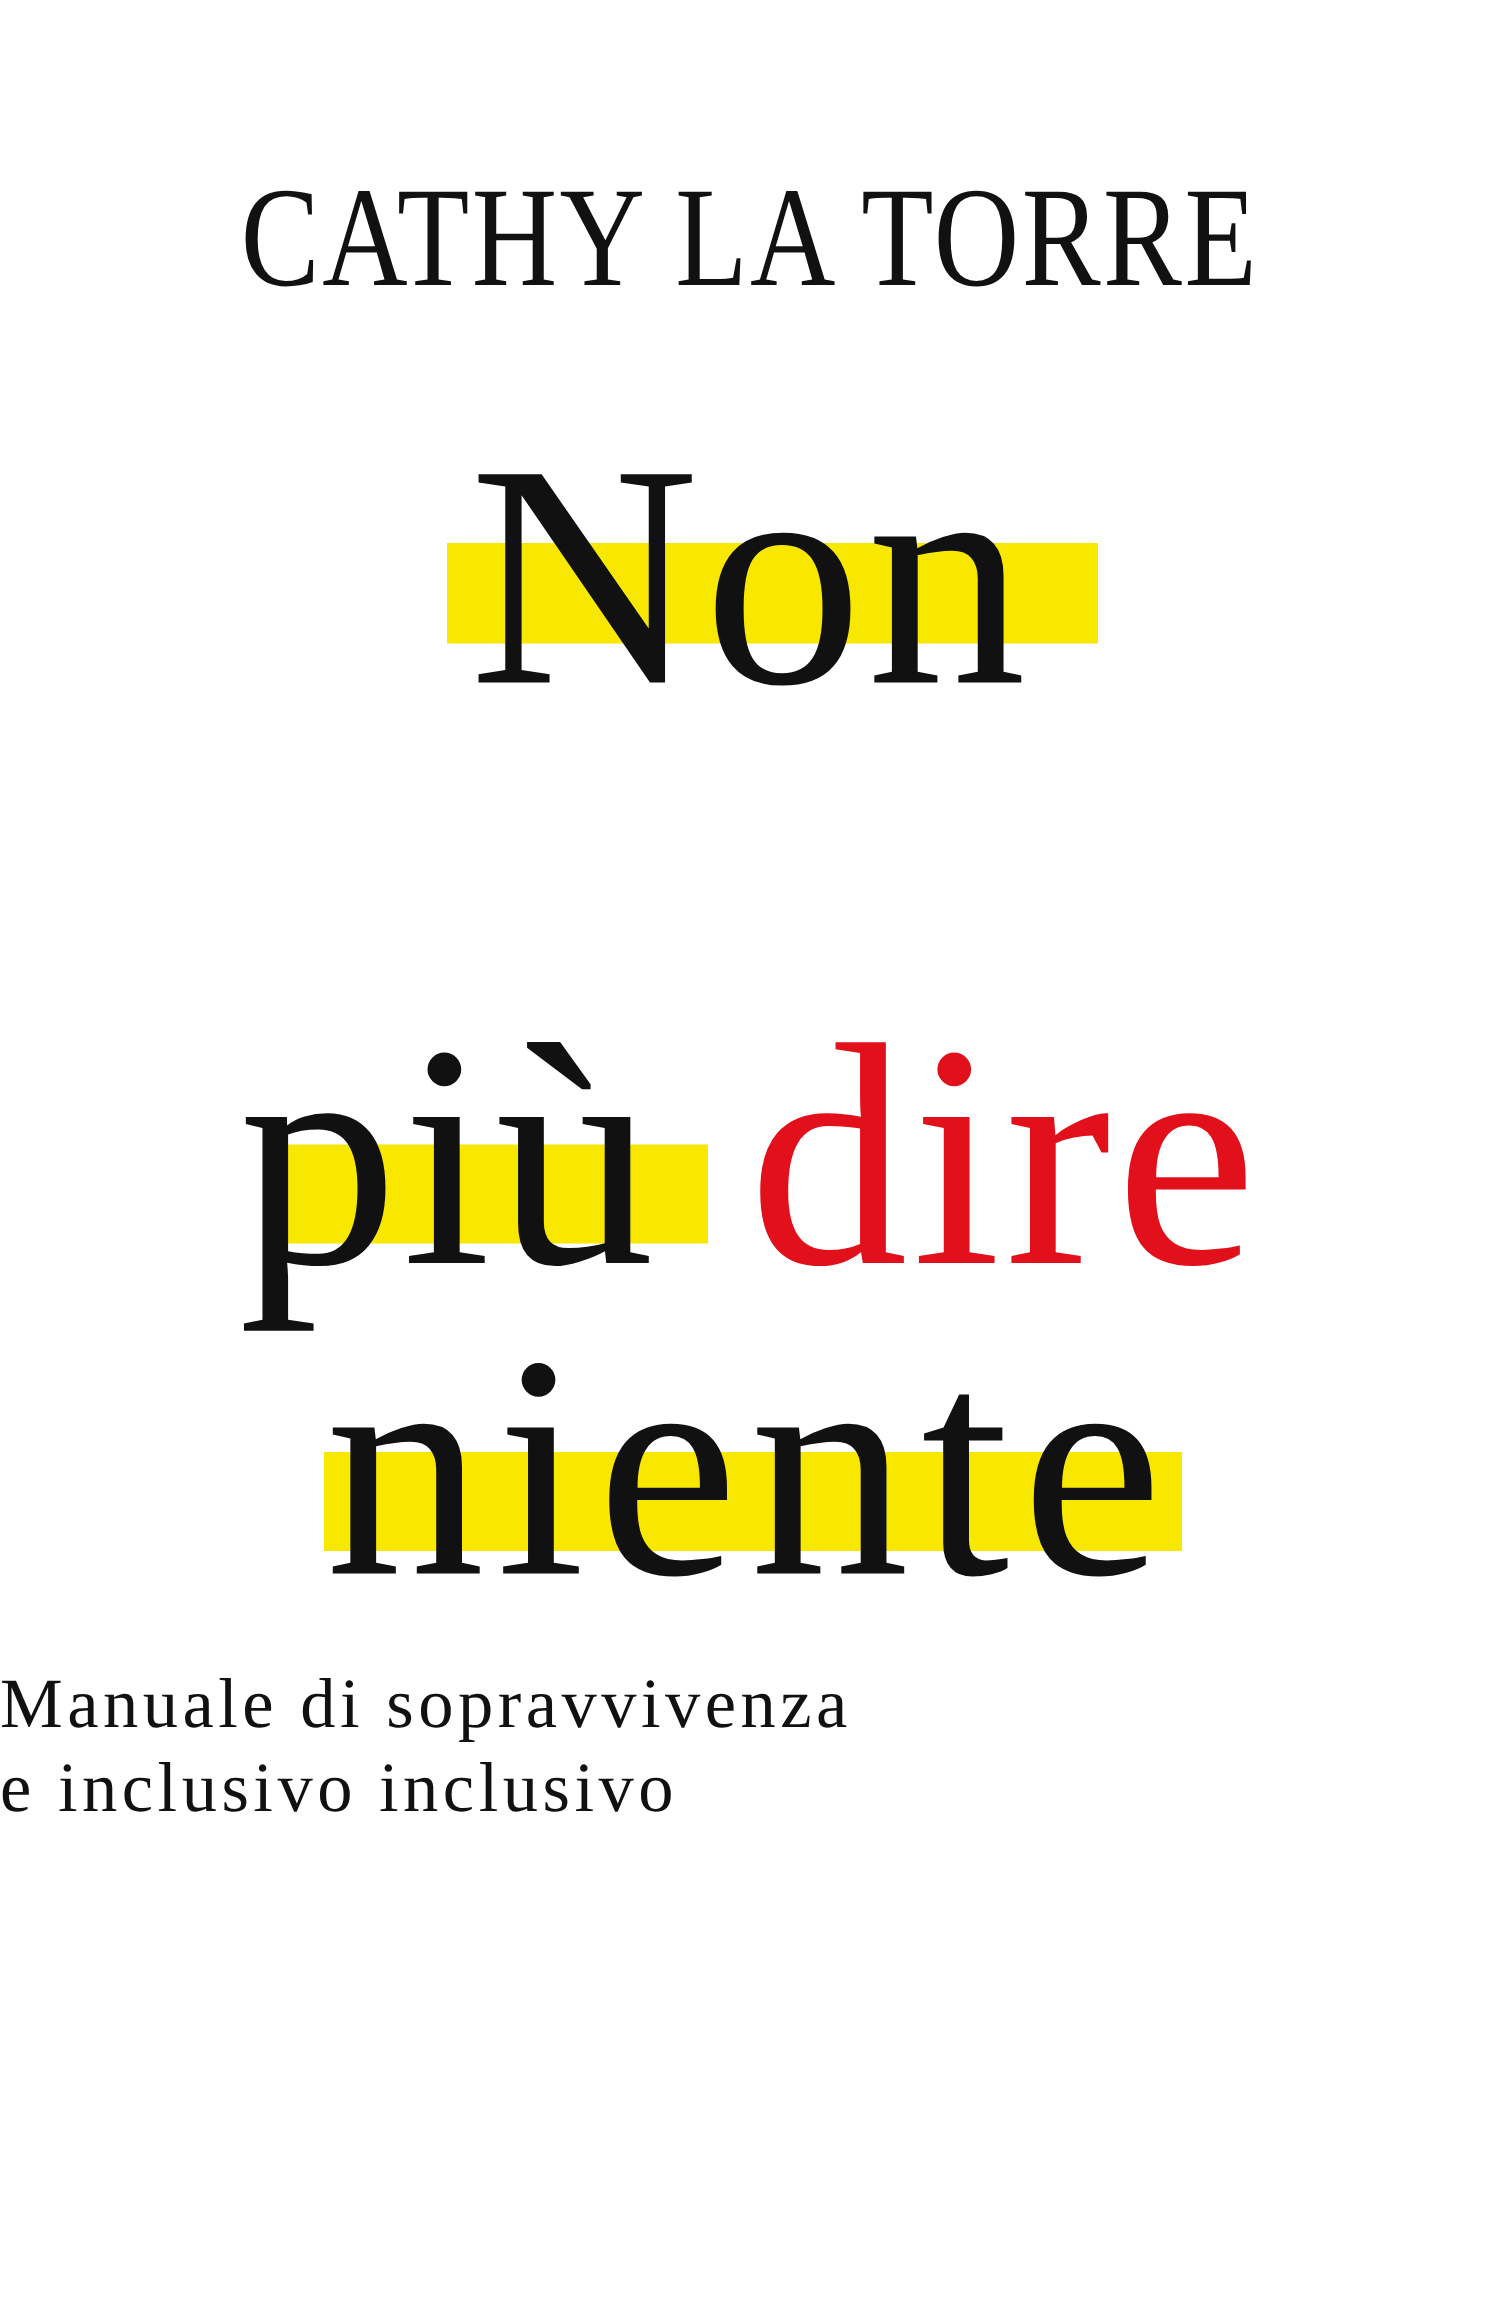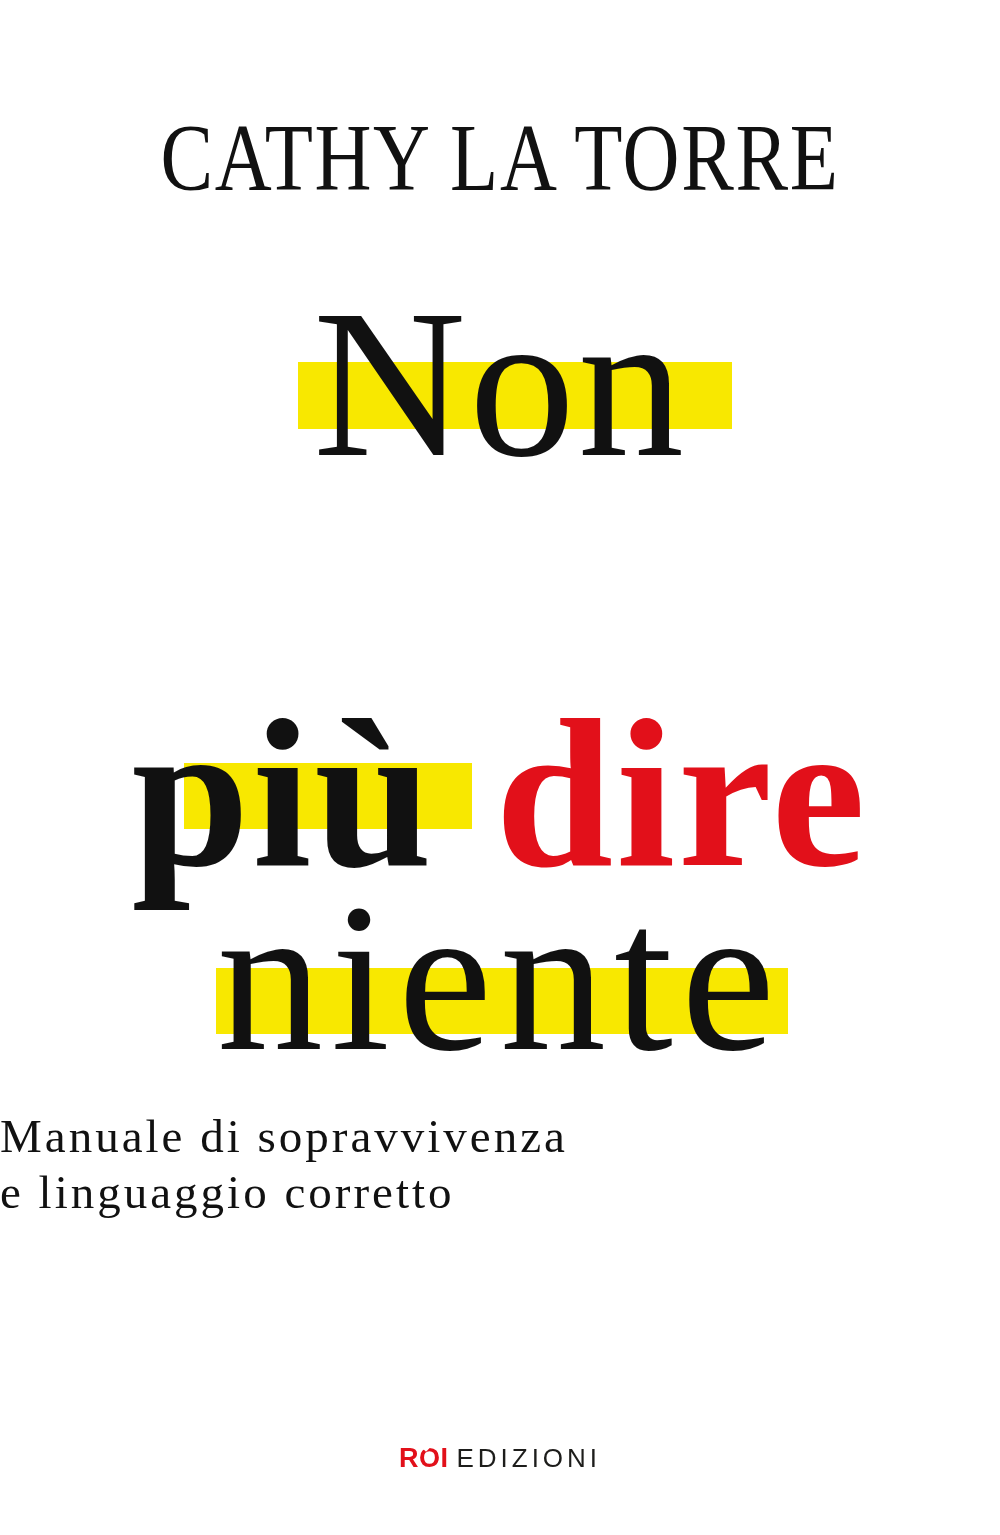--- a/index.html
+++ b/index.html
@@ -48,21 +48,21 @@
     position:absolute; left:0; right:0;
     text-align:center;
     font-size:212px;
     line-height:196px;
     letter-spacing:3px;
     white-space:nowrap;
     font-weight:400;
   }
   .line-1{top:286px;}
   .line-2{top:482px;}
-  .line-3{top:696px;font-weight:bold;}
+  .line-3{top:673px;}
   .line-4{top:880px; letter-spacing:8px;}
   .word-black{color:var(--ink);}
   .word-red{color:var(--red);}
   .line-3 .word-black{margin-right:60px;}
 
   
   .subtitle{
     position:absolute;
     top:1108px; left:0; right:0;
     text-align:left;
@@ -125,24 +125,17 @@
   <div class="title-line line-3">
     <span class="word-black">più</span><span class="word-red">dire</span>
   </div>
 
   <div class="title-line line-4">
     <span class="word-black">niente</span>
   </div>
 
   <div class="subtitle">
     <div>Manuale di sopravvivenza</div>
-    <div>e linguaggio corretto</div>
+    <div>e inclusivo inclusivo</div>
   </div>
 
-  <div class="logo">
-    <span class="roi">
-      <span>ROI</span>
-      <span class="notch"></span>
-    </span>
-    <span class="edizioni">EDIZIONI</span>
-  </div>
 
 </div>
 
 </body></html>

